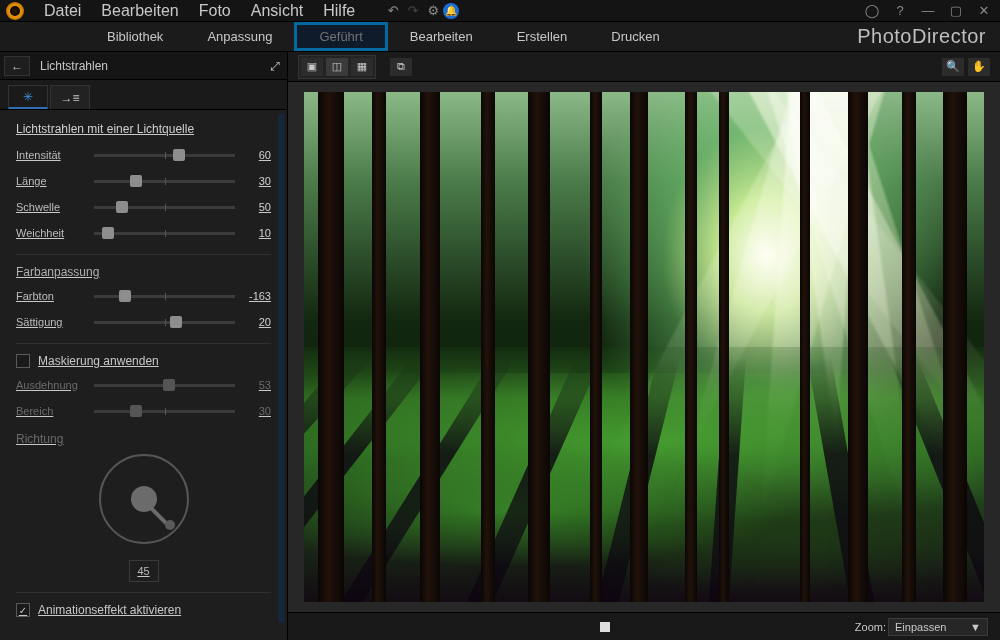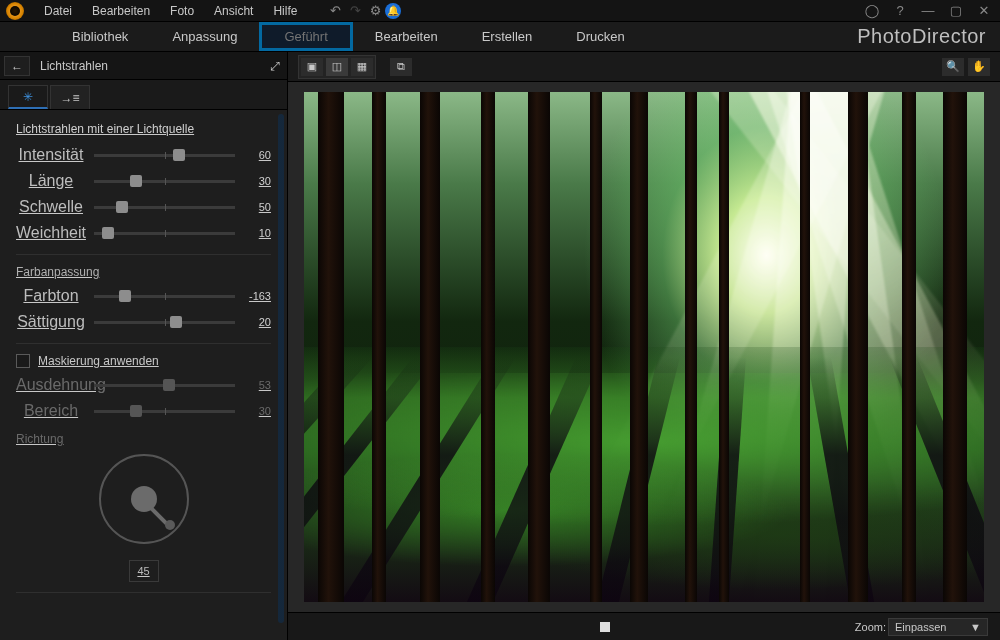--- a/index.html
+++ b/index.html
@@ -2,28 +2,28 @@
 <html><head>
 <meta charset="utf-8">
 <style>
   * { box-sizing: border-box; margin: 0; padding: 0; font-family: "Segoe UI", Arial, sans-serif; }
   body { width: 1000px; height: 640px; background: #0a0a0a; color: #c8c8c8; overflow: hidden; font-size: 12px; }
 
   
   .menubar { height: 22px; background: #141414; display: flex; align-items: center; padding: 0 6px; border-bottom: 1px solid #000; }
   .app-logo { width: 18px; height: 18px; border-radius: 50%; background: radial-gradient(circle,#ffb347 0%,#d78400 60%,#5a3300 100%); margin-right: 10px; position: relative; }
   .app-logo::after { content:""; position:absolute; inset:4px; background: radial-gradient(circle,#2b1900 0%,#000 100%); border-radius:50%; }
-  .menu-item { padding: 0 10px; font-size: 12px; cursor: default; }
+  .menu-item { padding: 0 10px; font-size: 16px; cursor: default; }
   .menu-spacer { width: 18px; }
   .menu-icon { width: 20px; height: 16px; display:flex; align-items:center; justify-content:center; color:#888; font-size:13px; }
   .menu-right { margin-left: auto; display: flex; align-items: center; gap: 8px; }
   .notif-dot { width:16px; height:16px; border-radius:50%; background:#1a6ed8; display:flex; align-items:center; justify-content:center; color:#fff; font-size:10px;}
 
   
-  .modulebar { height: 30px; background: #1b1b1b; display: flex; align-items: center; border-bottom: 1px solid #000; }
+  .modulebar { height: 30px; background: #1b1b1b; display: flex; align-items: center; border-bottom: 1px solid #000; padding-left: 35px; }
   .module-tab { padding: 0 22px; height: 100%; display:flex; align-items:center; font-size: 13px; color:#c8c8c8; }
   .module-tab.active { border: 3px solid #0369a1; background:#0f1b2a; color:#737373; }
   .module-pad-left { width: 50px; }
   .brand { margin-left:auto; margin-right:14px; font-size: 20px; font-weight:300; color:#bfbfbf; letter-spacing:0.5px; }
 
   
   .main { display:flex; height: calc(640px - 22px - 30px); }
   .sidepanel { width: 288px; background:#1e1e1e; display:flex; flex-direction:column; border-right:1px solid #000; }
   .workarea { flex:1; background:#272727; display:flex; flex-direction:column; }
 
@@ -39,21 +39,21 @@
 
   
   .panel-scroll { flex:1; overflow:hidden; position:relative; }
   .panel-inner { padding: 8px 16px 4px 16px; text-decoration: underline; }
   .panel-scroll::after { content:""; position:absolute; right:3px; top:4px; width:6px; height:96%; background:linear-gradient(#0b3158,#0b3158); border-radius:3px; opacity:0.5; }
 
   .section-title { font-size: 12px; color:#cfcfcf; margin: 4px 0 8px 0; }
   .section-sub { font-size: 12px; color:#b0b0b0; margin: 10px 0 6px 0; }
 
   .slider-row { display:flex; align-items:center; height:22px; margin-bottom:4px; gap:8px; }
-  .slider-label { width: 70px; text-align:center; font-size:16px; color:#bdbdbd; }
+  .slider-label { width: 70px; text-align:left; font-size:11px; color:#bdbdbd; }
   .slider-track { flex:1; height:3px; background:#3b3b3b; position:relative; }
   .slider-track::before { content:""; position:absolute; left:50%; top:-2px; width:1px; height:7px; background:#555; }
   .slider-knob { position:absolute; top:-5px; width:12px; height:12px; background:#8d8d8d; border-radius:2px; transform:translateX(-50%); }
   .slider-val { width: 28px; text-align:right; font-size:11px; color:#d0d0d0; }
 
   .divider { height:1px; background:#2f2f2f; margin: 10px 0; }
 
   .check-row { display:flex; align-items:center; gap:8px; margin:6px 0; }
   .chk { width:14px; height:14px; border:1px solid #5a5a5a; background:#1a1a1a; display:flex; align-items:center; justify-content:center; font-size:10px; color:#ccc; }
   .chk.checked::after { content:"✓"; }
@@ -228,20 +228,24 @@
             <div class="dial">
               <div class="dial-arm"></div>
               <div class="dial-center"></div>
               <div class="dial-tip"></div>
             </div>
             <div class="dial-val">45</div>
           </div>
         </div>
 
         <div class="divider"></div>
+        <div class="check-row">
+          <div class="chk checked"></div>
+          <div>Animationseffekt aktivieren</div>
+        </div>
       </div>
     </div>
 
   </div>
 
   <div class="workarea">
     <div class="view-toolbar">
       <div class="vt-group">
         <div class="vt-btn">▣</div>
         <div class="vt-btn active">◫</div>

